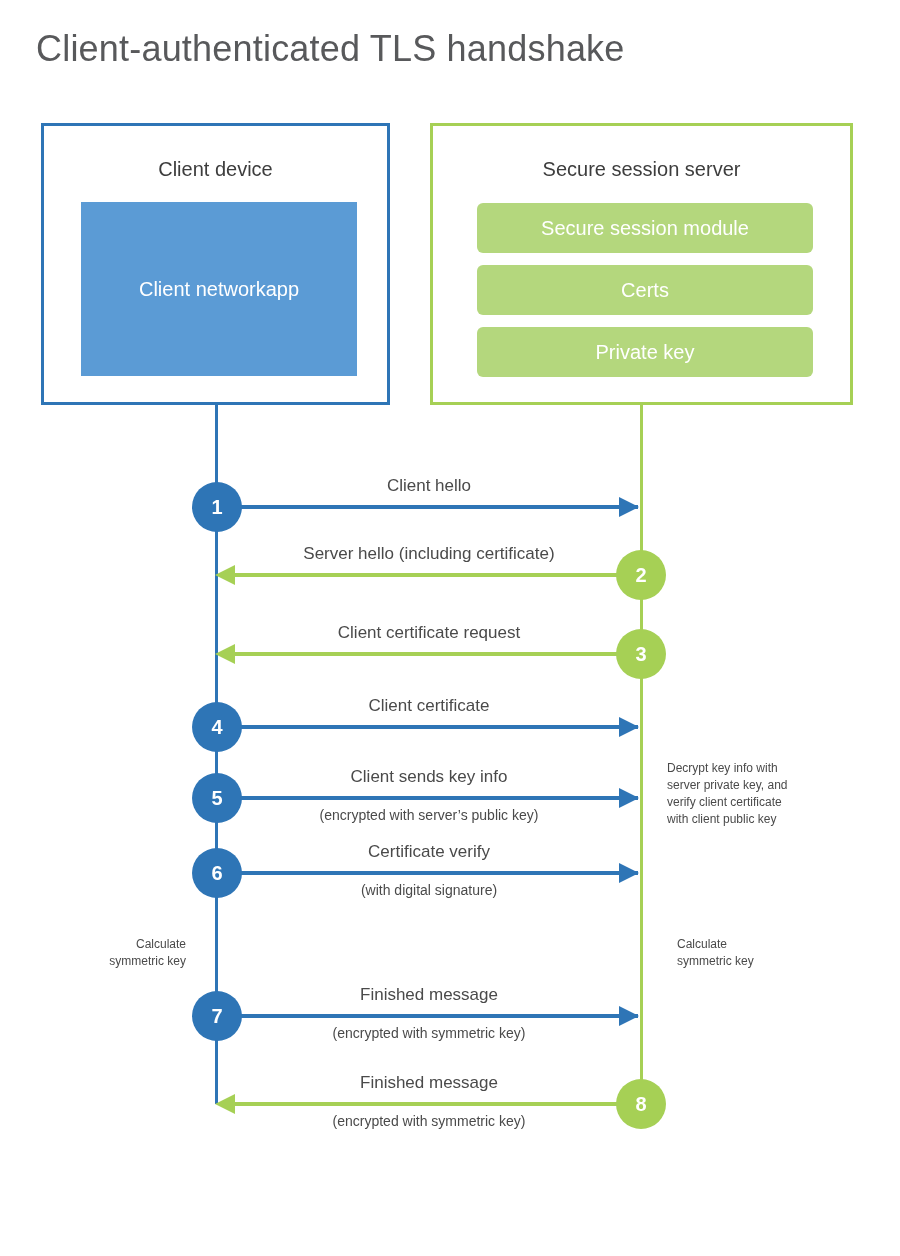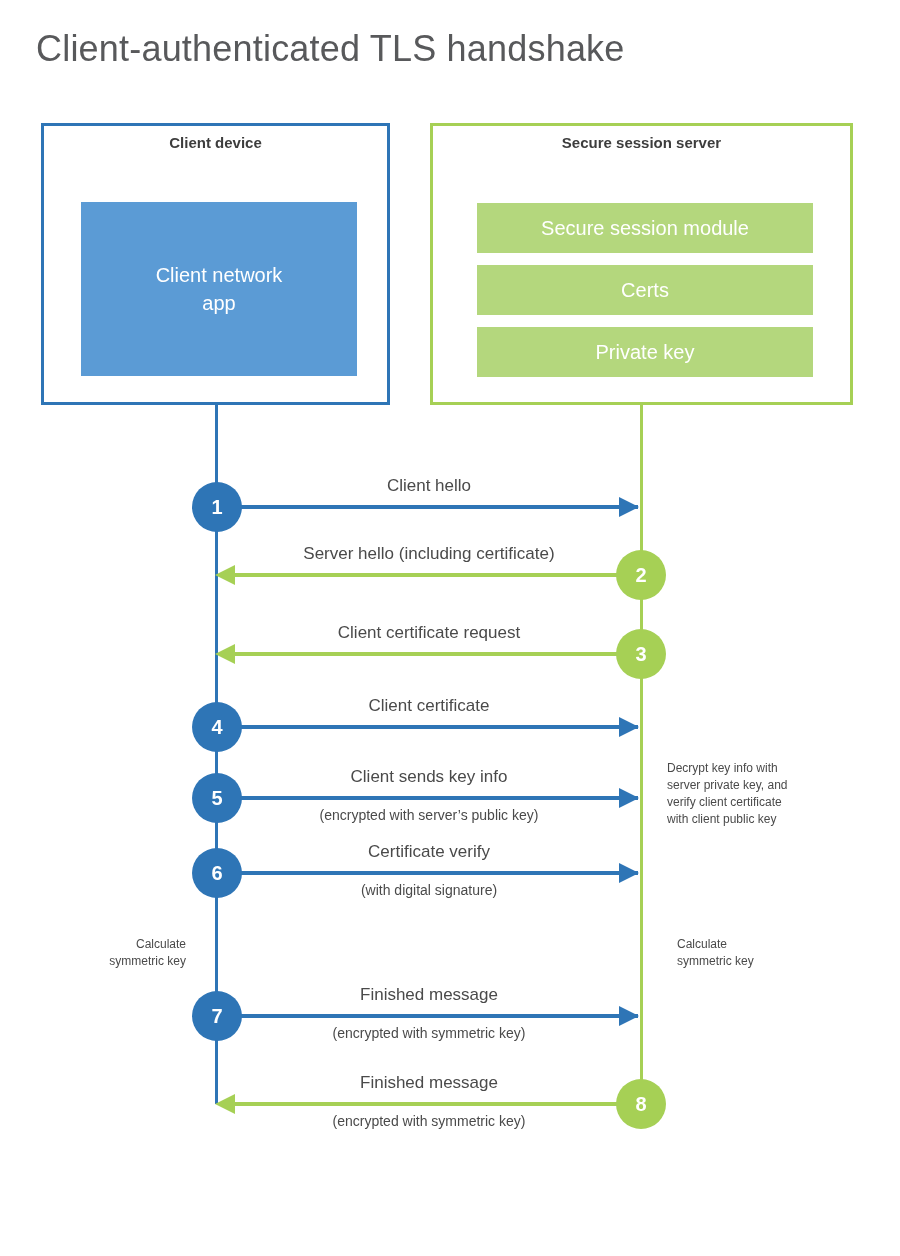--- a/index.html
+++ b/index.html
@@ -10,27 +10,27 @@
   body{font-family:"Liberation Sans","DejaVu Sans",sans-serif;}
   .canvas{position:relative;width:900px;height:1256px;background:#fff;overflow:hidden;}
 
   .page-title{position:absolute;left:36px;top:28px;font-size:36px;font-weight:300;
     color:var(--title);letter-spacing:.2px;}
 
   
   .actor-box{position:absolute;top:123px;height:282px;border:3px solid;box-sizing:border-box;background:#fff;}
   .client-box{left:41px;width:349px;border-color:var(--blue);}
   .server-box{left:430px;width:423px;border-color:var(--green);}
-  .actor-title{position:absolute;left:0;right:0;top:8px;text-align:center;
-    font-size:15px;font-weight:700;color:var(--ink);}
+  .actor-title{position:absolute;left:0;right:0;top:32px;text-align:center;
+    font-size:20px;font-weight:400;color:var(--ink);}
   .app-rect{position:absolute;left:37px;top:76px;width:276px;height:174px;background:var(--light-blue);
-    display:flex;flex-direction:column;align-items:center;justify-content:center;
+    display:flex;flex-direction:row;align-items:center;justify-content:center;
     color:#fff;font-size:20px;line-height:28px;}
   .module-bar{position:absolute;left:44px;width:336px;height:50px;background:var(--light-green);
-    display:flex;align-items:center;justify-content:center;color:#fff;font-size:20px;}
+    display:flex;align-items:center;justify-content:center;color:#fff;font-size:20px;border-radius:6px;}
   .bar-0{top:77px}.bar-1{top:139px}.bar-2{top:201px}
 
   
   .lifeline{position:absolute;top:403px;width:3px;height:701px;}
   .lifeline.client{left:215px;background:var(--blue);}
   .lifeline.server{left:640px;background:var(--green);}
 
   
   .row{position:absolute;left:0;width:900px;height:0;}
   .arrow-line{position:absolute;height:4px;top:-2px;}

